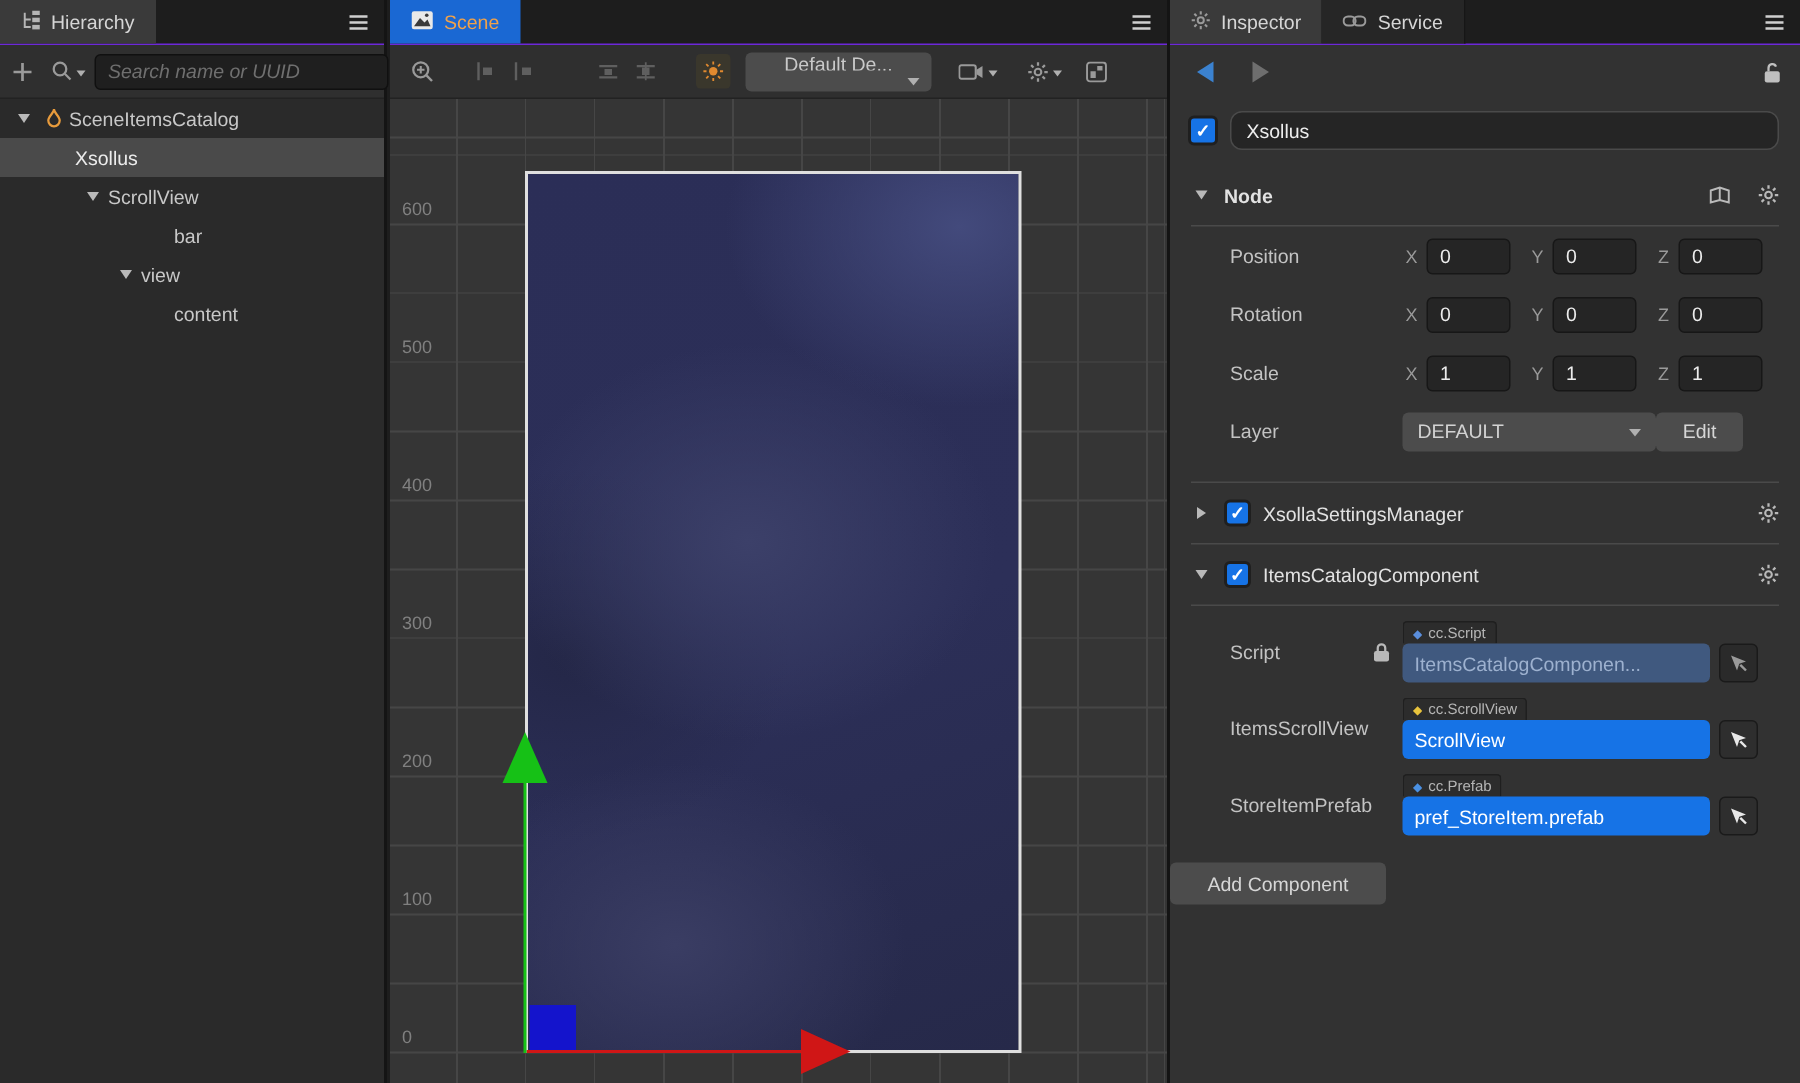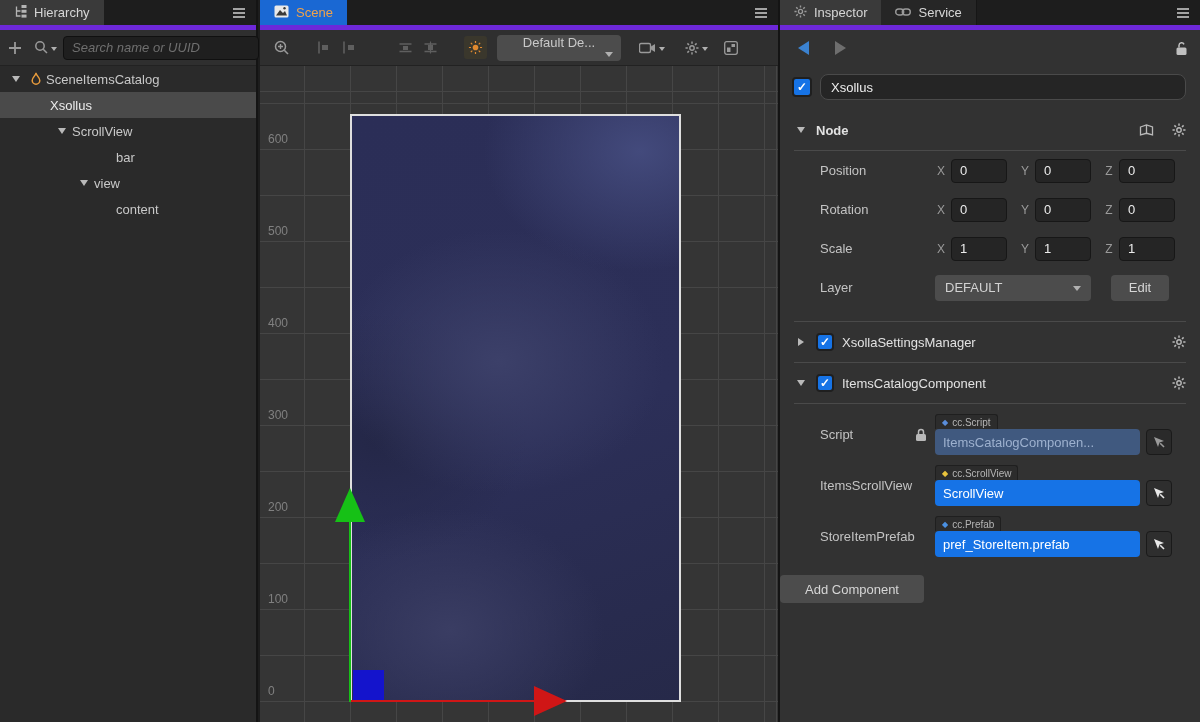--- a/index.html
+++ b/index.html
@@ -1,21 +1,21 @@
 <!DOCTYPE html>
 <html><head>
 <meta charset="utf-8">
 <style>
   * { margin:0; padding:0; box-sizing:border-box; }
   html,body { width:1200px; height:722px; overflow:hidden; background:#1d1d1d;
     font-family:"Liberation Sans", sans-serif; font-size:13px; color:#cfcfcf; }
   .panel { position:absolute; top:0; bottom:0; }
   
   .tabbar { position:absolute; left:0; right:0; top:0; height:30px; background:#1d1d1d;
-    display:flex; align-items:stretch; border-bottom:5px solid #6d28d9; }
+    display:flex; align-items:stretch; border-bottom:1px solid #6d28d9; }
   .tab { display:flex; align-items:center; gap:7px; padding:0 14px; color:#d6d6d6; }
   .tab.active { background:#3a3a3a; }
   .tab.scene-active { background:#1a68d3; }
   .tab.scene-active .tab-label { color:#f0a24a; }
   .tab.inactive { background:#262626; border-right:1px solid #161616;}
   .burger { margin-left:auto; margin-right:10px; align-self:center; color:#cfcfcf; display:flex; }
   
   .toolbar { position:absolute; left:0; right:0; top:30px; height:36px; background:#2f2f2f;
     border-bottom:1px solid #222; display:flex; align-items:center; }
   .tbtn { display:flex; align-items:center; justify-content:center; color:#9a9a9a; cursor:pointer; }
@@ -76,26 +76,26 @@
   .sec-head { height:40px; display:flex; align-items:center; padding:0 14px; gap:8px; color:#e2e2e2; }
   .sec-head .disclosure { width:14px; display:flex; justify-content:center; cursor:pointer; }
   .sec-head .spacer { flex:1; }
   .sec-head .hicon { color:#b9b9b9; cursor:pointer; display:flex; margin-left:10px; }
   .divider { height:1px; background:#4a4a4a; margin:0 14px; }
   .prow { display:flex; align-items:center; height:39px; padding-left:40px; }
   .plabel { width:115px; color:#c3c3c3; }
   .axl { width:12px; text-align:center; color:#9a9a9a; font-size:12px; }
   .vec-input { width:56px; height:24px; margin:0 12px 0 4px; background:#252525; border:1px solid #171717;
     border-radius:4px; color:#ececec; padding:0 8px; font-size:13px; }
-  .layer-dd { width:156px; height:26px; background:#4c4c4c; border-radius:4px; display:flex; align-items:center;
+  .layer-dd { width:169px; height:26px; background:#4c4c4c; border-radius:4px; display:flex; align-items:center;
     padding:0 10px; color:#d2d2d2; cursor:pointer; }
   .layer-dd .caret { margin-left:auto; }
   .btn { background:#4c4c4c; border-radius:4px; color:#d6d6d6; display:flex; align-items:center;
     justify-content:center; cursor:pointer; }
-  .edit-btn { width:58px; height:26px; margin-left:20px; }
+  .edit-btn { width:58px; height:26px; margin-left:0; }
   .frow { display:flex; align-items:center; padding-left:40px; margin-bottom:10px; }
   .frow .plabel { width:95px; }
   .lock-slot { width:20px; color:#b9b9b9; display:flex; }
   .field-stack { display:flex; flex-direction:column; align-items:flex-start; }
   .tag { height:15px; display:flex; align-items:center; gap:4px; background:#2c2c2c; border:1px solid #1f1f1f;
     border-bottom:none; border-radius:3px 3px 0 0; padding:0 6px; font-size:10px; color:#b5b5b5; }
   .diam { font-size:8px; }
   .ref-field { width:205px; height:26px; border-radius:4px; display:flex; align-items:center; padding:0 8px;
     font-size:13px; cursor:pointer; }
   .ref-field.muted { background:#40597f; color:#9db1cf; }

